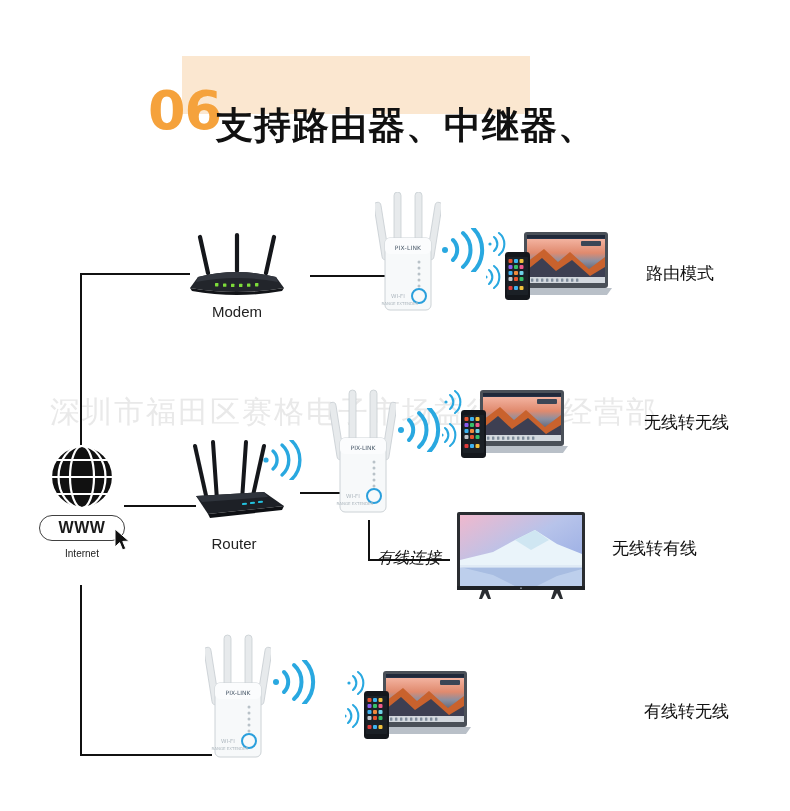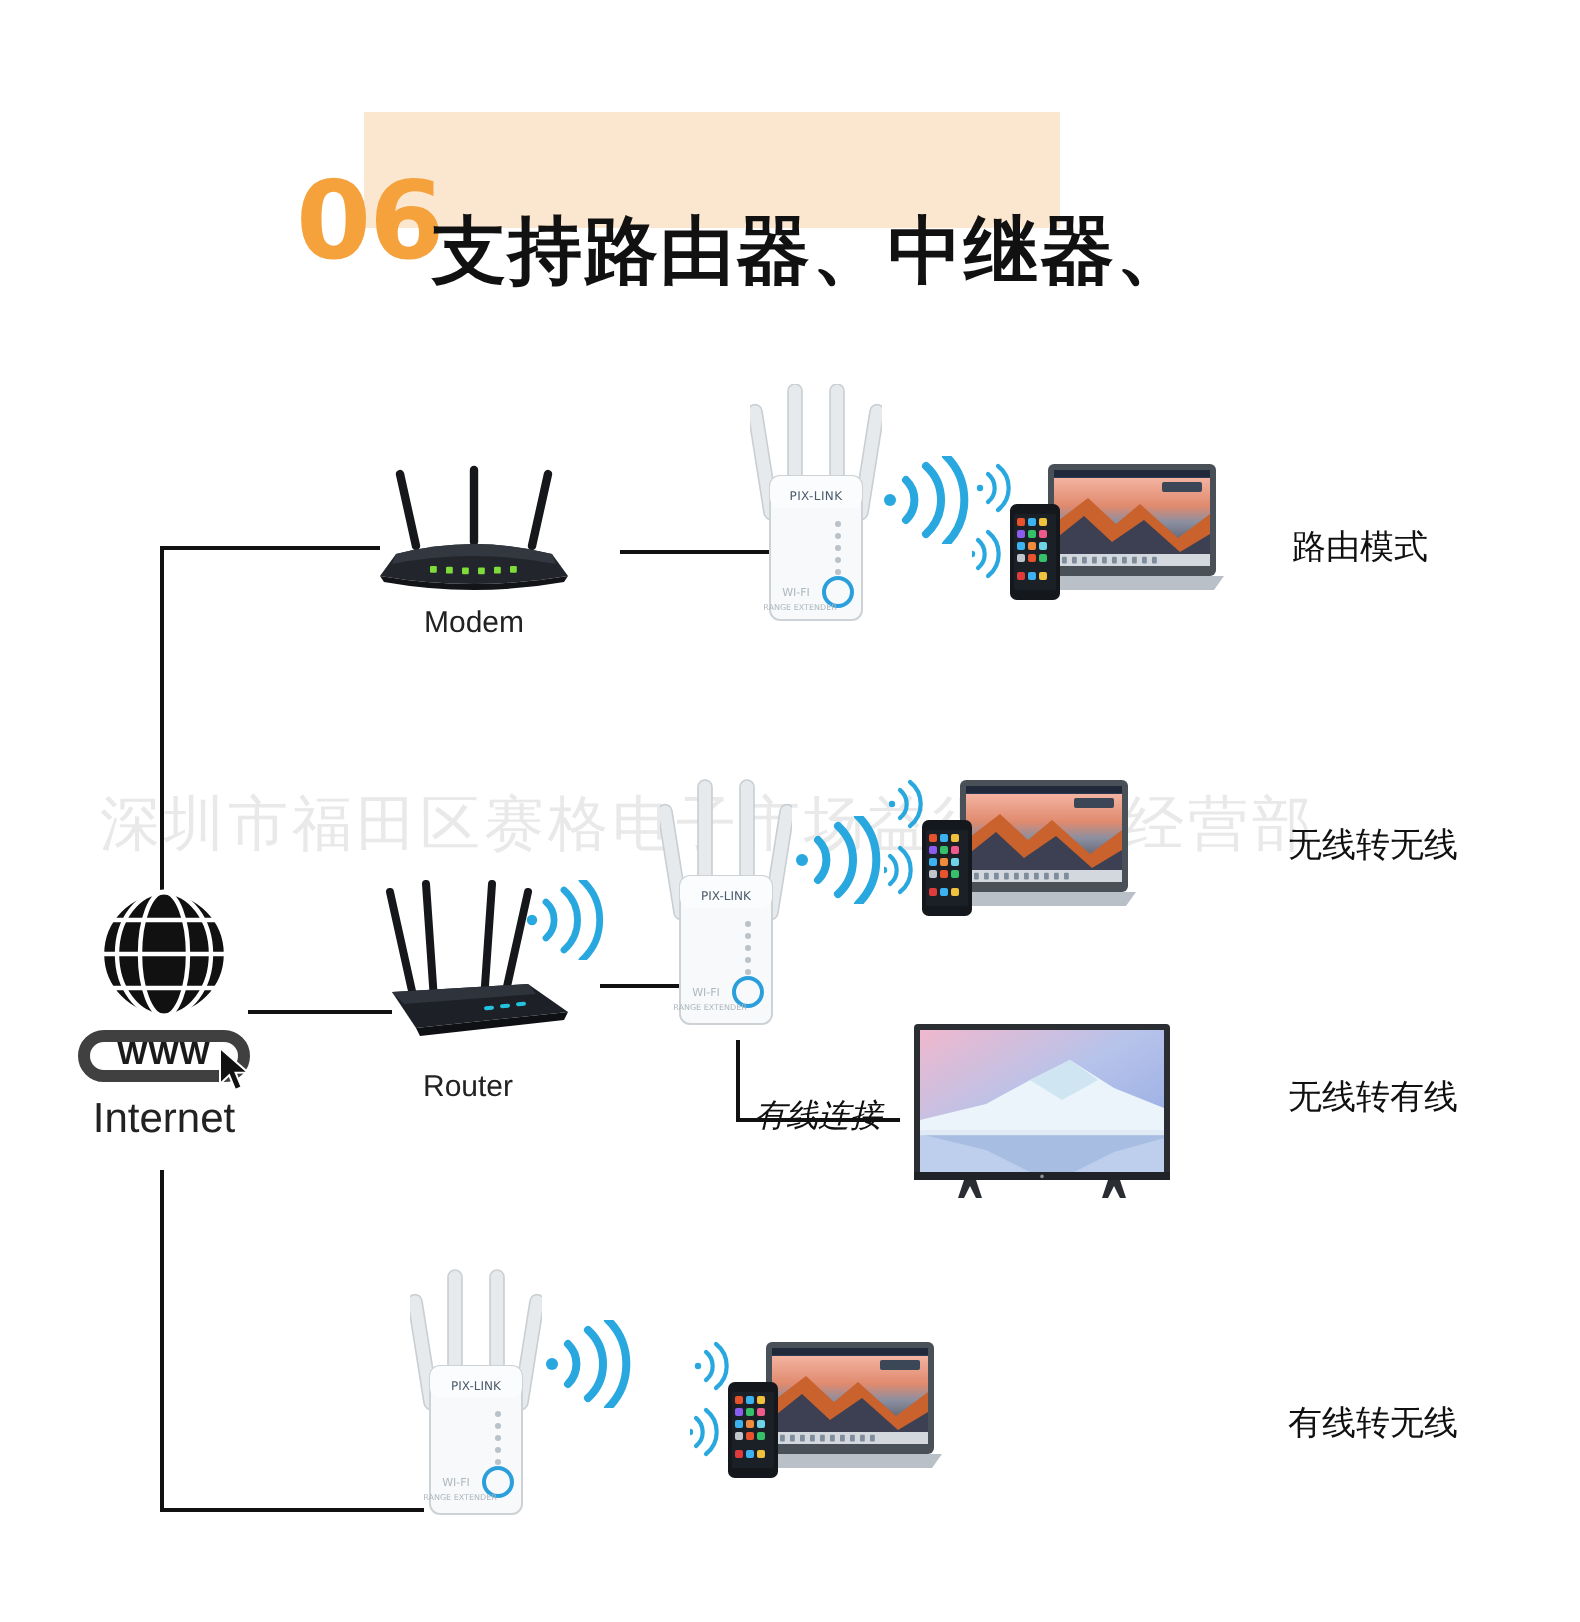--- a/index.html
+++ b/index.html
@@ -44,26 +44,26 @@
   
   .ln { position:absolute; background:#111; z-index:2; }
   .ln.h { height:1.6px; }
   .ln.v { width:1.6px; }
 
   
   .internet { position:absolute; left:26px; top:443px; width:112px; z-index:3; }
   .globe { width:68px; height:68px; margin:0 auto; display:block; }
   .www-box {
     position:relative; width:86px; height:26px; margin:4px auto 0;
-    border:6px solid #404040; border-radius:13px;
+    border:1px solid #404040; border-radius:13px;
     display:flex; align-items:center; justify-content:center;
   }
   .www-box span { font-size:16px; font-weight:bold; letter-spacing:.5px; line-height:1; }
   .cursor { position:absolute; right:-8px; bottom:-11px; width:18px; height:22px; }
-  .internet-label { text-align:center; font-size:21px; margin-top:7px; color:#222; }
+  .internet-label { text-align:center; font-size:10px; margin-top:7px; color:#222; }
 
   
   .dev-label {
     position:absolute; font-size:15px; color:#222; z-index:4;
     text-align:center; white-space:nowrap;
   }
   .mode-label {
     position:absolute; font-size:17px; color:#111; z-index:5;
     white-space:nowrap;
     font-family:Liberation Mono, monospace;
@@ -400,21 +400,21 @@
     <path d="M58 28 L78 18 L92 28 L74 38 Z" fill="#cfe6f2"></path>
     <path d="M3 55 L125 55 L125 75 L3 75 Z" fill="#a8bde2"></path>
     <path d="M3 55 L36 63 L58 74 L78 75 L100 64 L125 57 L125 75 L3 75 Z" fill="#c4d6ef" opacity=".75"></path>
     <rect x="3" y="53" width="122" height="2.6" fill="#dfeaf5"></rect>
     <rect x="0" y="74" width="128" height="4" fill="#1f2226"></rect>
     <circle cx="64" cy="76.2" r=".9" fill="#8b9199"></circle>
     <path d="M25 78 L31 78 L34 87 L31 87 L28 81 L25 87 L22 87 Z" fill="#2a2d31"></path>
     <path d="M97 78 L103 78 L106 87 L103 87 L100 81 L97 87 L94 87 Z" fill="#2a2d31"></path>
   </svg>
 </div>
-<div class="mode-label" style="left:644px; top:537px;">无线转有线</div>
+<div class="mode-label" style="left:612px; top:537px;">无线转有线</div>
 
 <div class="extender" style="left:205px; top:625px; width:66px; height:136px;">
   <svg viewBox="0 0 66 136" width="66" height="136">
     <g fill="#e7eaec" stroke="#c8ced2" stroke-width=".8">
       <rect x="3" y="22" width="7" height="58" rx="3.5" transform="rotate(-9 6.5 51)"></rect>
       <rect x="19" y="10" width="7" height="62" rx="3.5"></rect>
       <rect x="40" y="10" width="7" height="62" rx="3.5"></rect>
       <rect x="56" y="22" width="7" height="58" rx="3.5" transform="rotate(9 59.5 51)"></rect>
     </g>
     <rect x="10" y="58" width="46" height="74" rx="5" fill="#f7f9fa" stroke="#ccd2d6" stroke-width="1"></rect>

